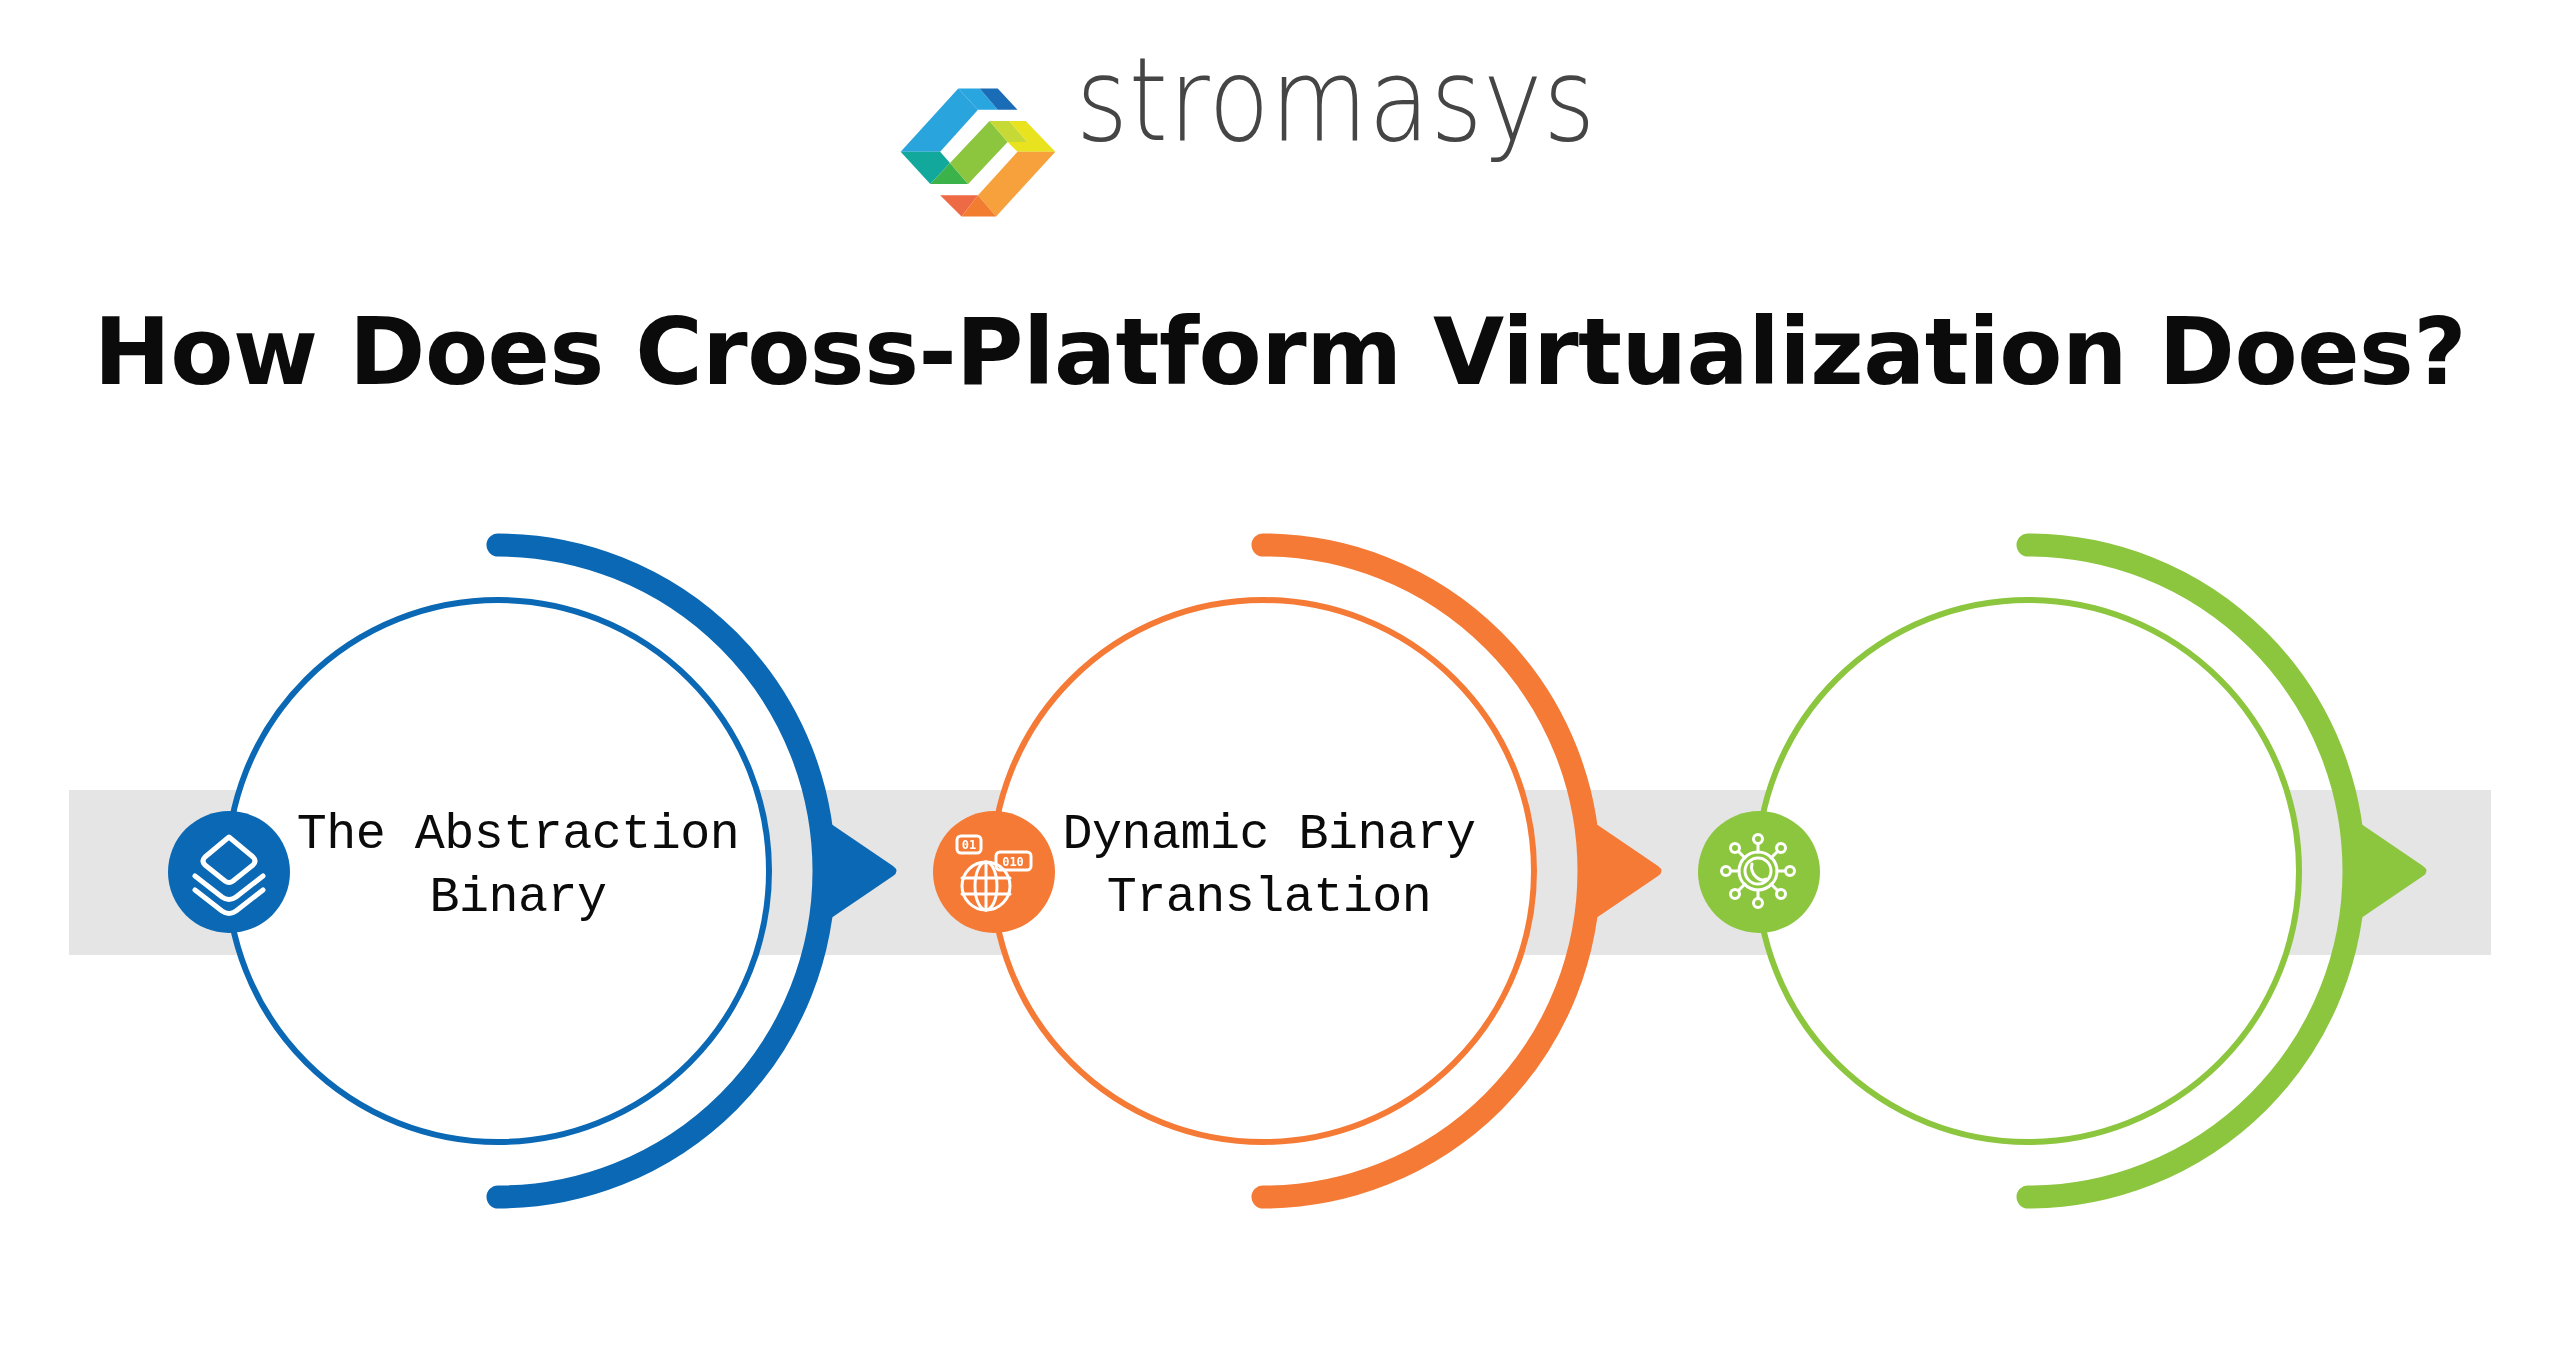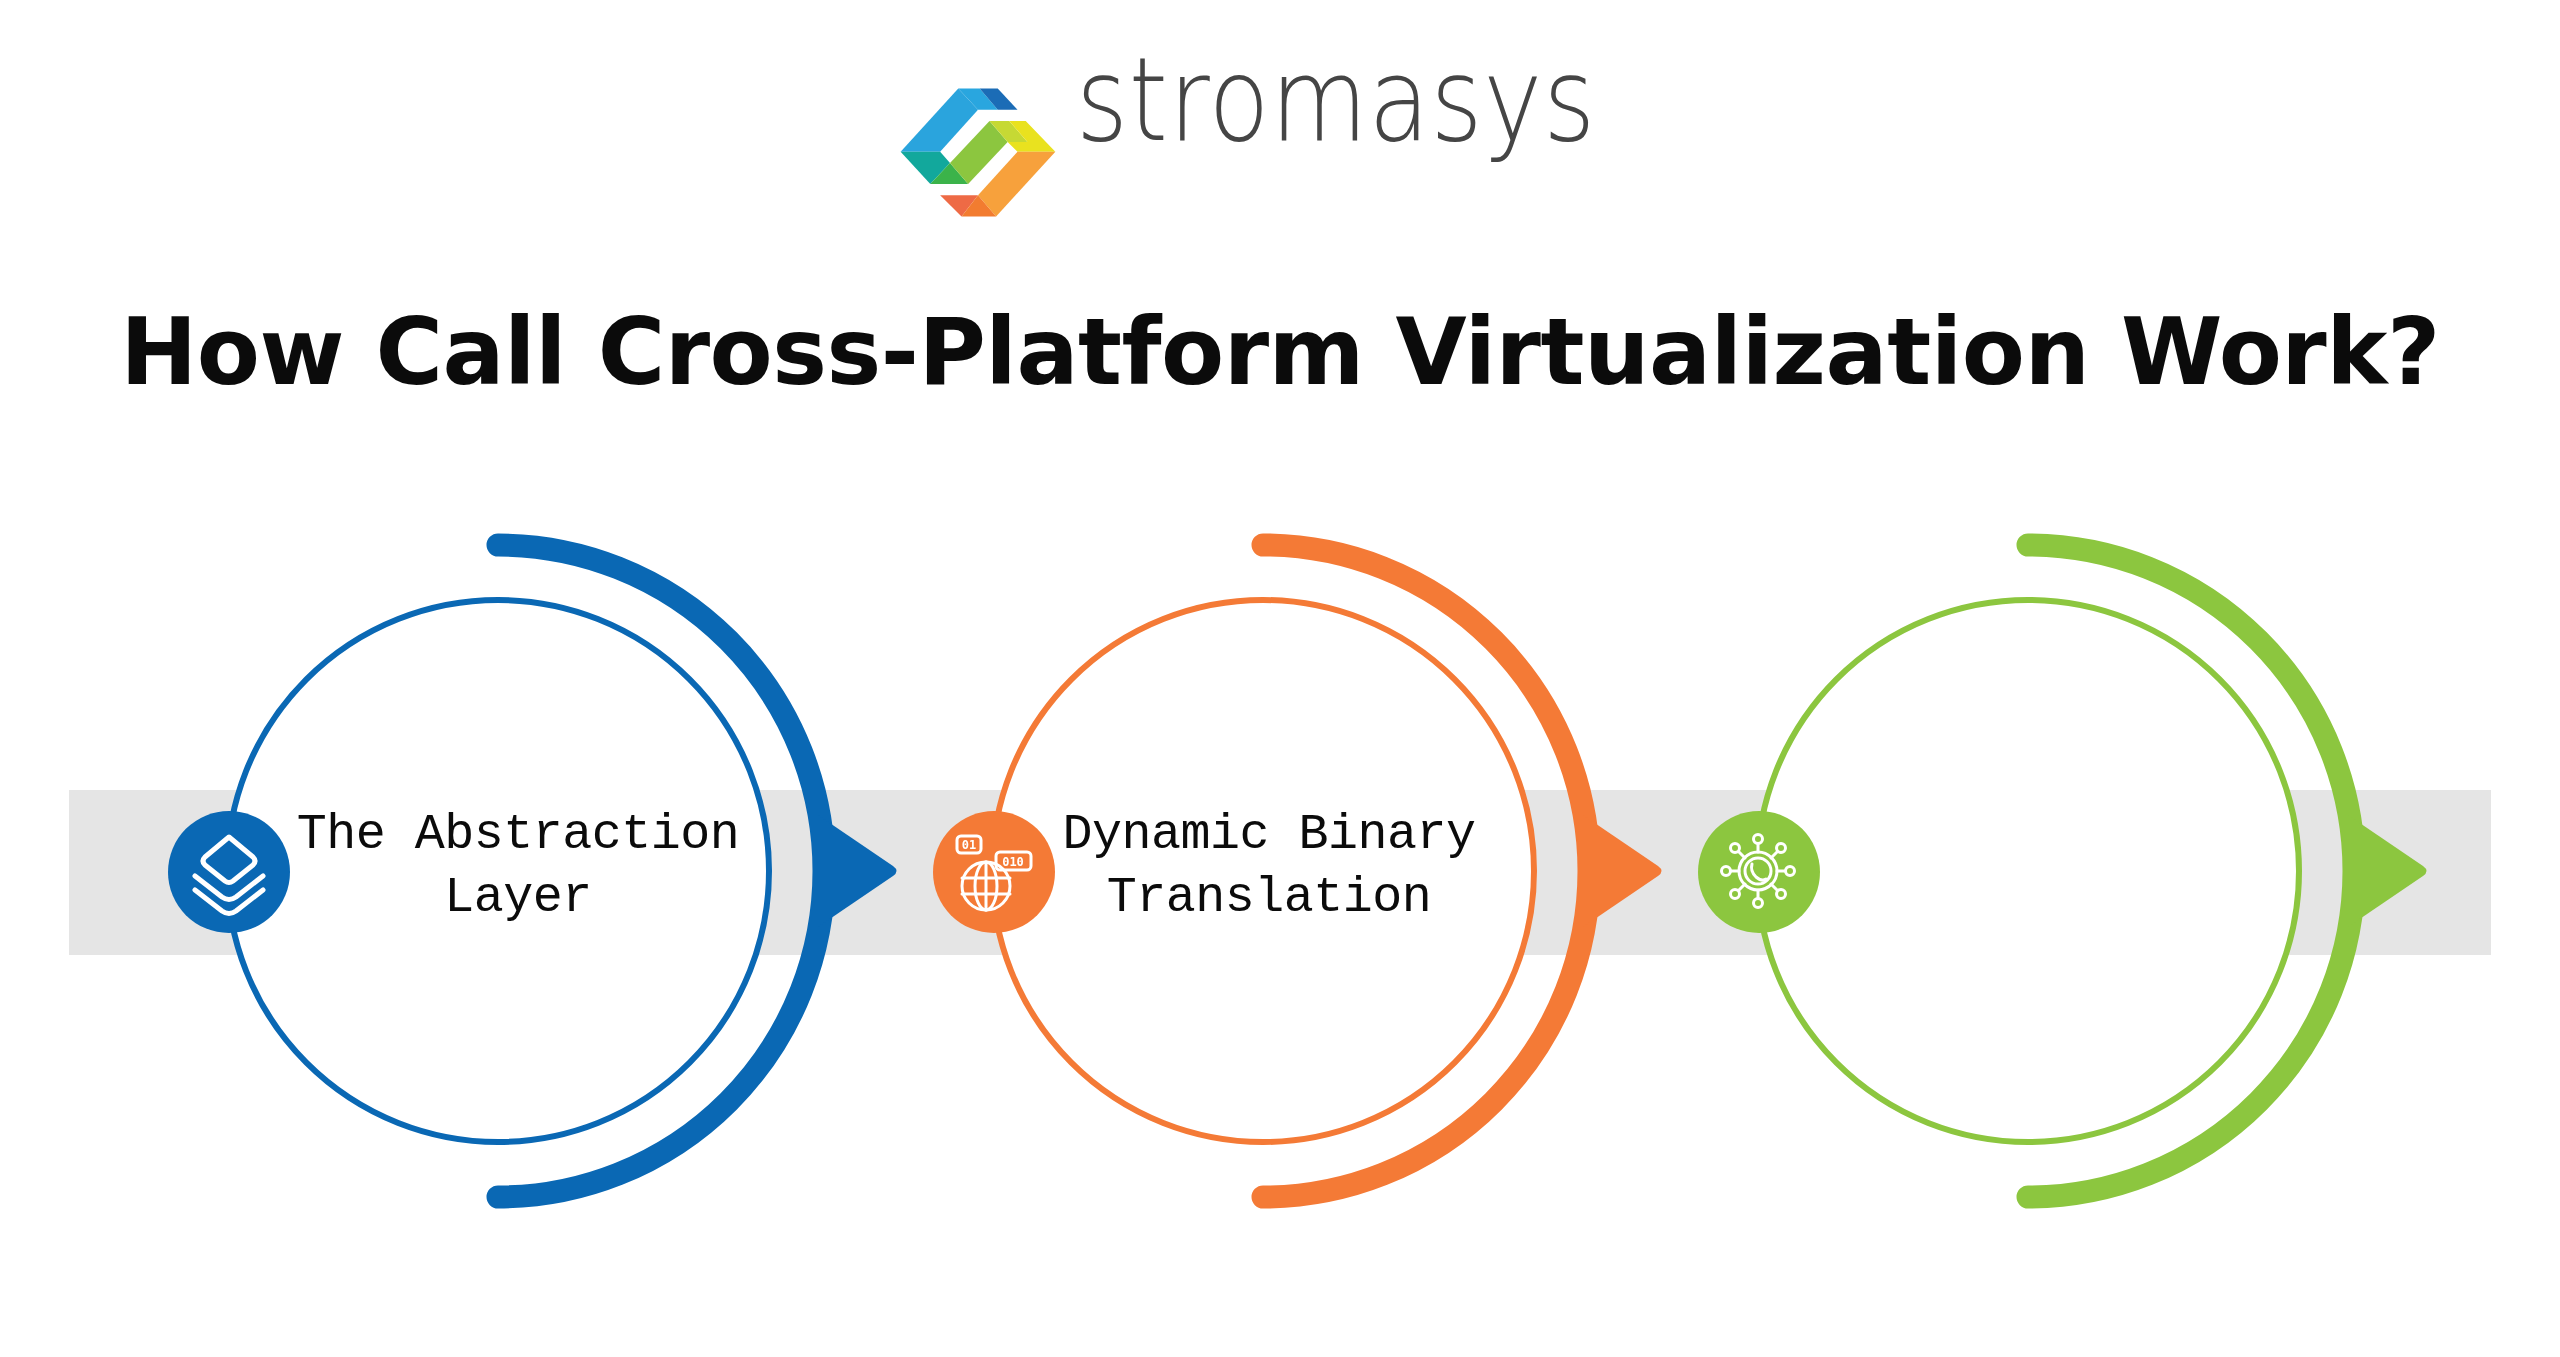--- a/index.html
+++ b/index.html
@@ -29,21 +29,21 @@
   <polygon points="300,150 360,150 415,215 355,215" fill="#c6d934"></polygon>
   <polygon points="360,150 410,150 500,245 385,245 355,215 415,215" fill="#e9e21f"></polygon>
 
   <polygon points="385,245 500,245 320,445 265,380" fill="#f7a13c"></polygon>
 
   <polygon points="150,380 265,380 215,445" fill="#ee6a45"></polygon>
   <polygon points="265,380 320,445 215,445" fill="#f27c30"></polygon>
 </svg>
 <div class="wordmark">stromasys</div>
 
-<div class="title">How Call Cross-Platform Virtualization Work?</div>
+<div class="title">How Does Cross-Platform Virtualization Does?</div>
 
 <svg class="diagram" viewBox="0 0 2560 1357">
   <rect x="69" y="790" width="2422" height="165" fill="#e5e5e5"></rect>
 
   <g>
     <circle cx="498" cy="871" r="271" fill="#ffffff" stroke="#0a68b4" stroke-width="6"></circle>
     <path d="M 498 545 A 326 326 0 0 1 498 1197" fill="none" stroke="#0a68b4" stroke-width="23" stroke-linecap="round"></path>
     <path d="M 815 813 L 893 866 Q 900 871 893 876 L 815 929 Z" fill="#0a68b4"></path>
     <circle cx="229" cy="872" r="61" fill="#0a68b4"></circle>
   </g>
@@ -98,20 +98,20 @@
     <line x1="1777" y1="871" x2="1785" y2="871"></line>
     <line x1="1739" y1="852" x2="1745" y2="858"></line>
     <line x1="1777" y1="852" x2="1771" y2="858"></line>
     <line x1="1739" y1="890" x2="1745" y2="884"></line>
     <line x1="1777" y1="890" x2="1771" y2="884"></line>
   </g>
 </svg>
 
 <div class="step-label" style="left:288px;">
   <span>The Abstraction</span>
-  <span>Layer</span>
+  <span>Binary</span>
 </div>
 <div class="step-label" style="left:1039px;">
   <span>Dynamic Binary</span>
   <span>Translation</span>
 </div>
 <div class="step-label" style="left:1825px;">
 </div>
 
 </body></html>

